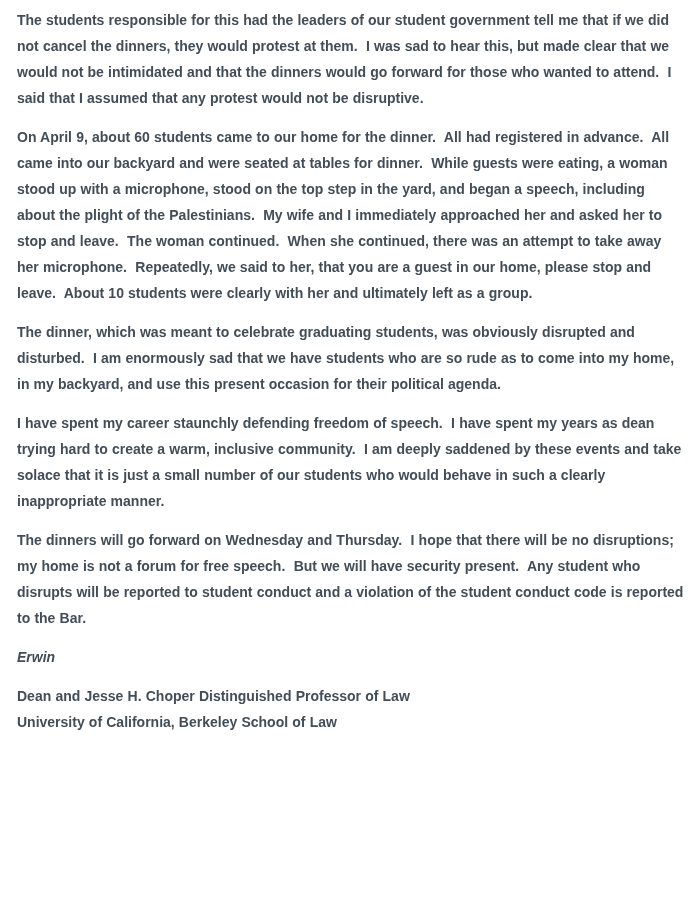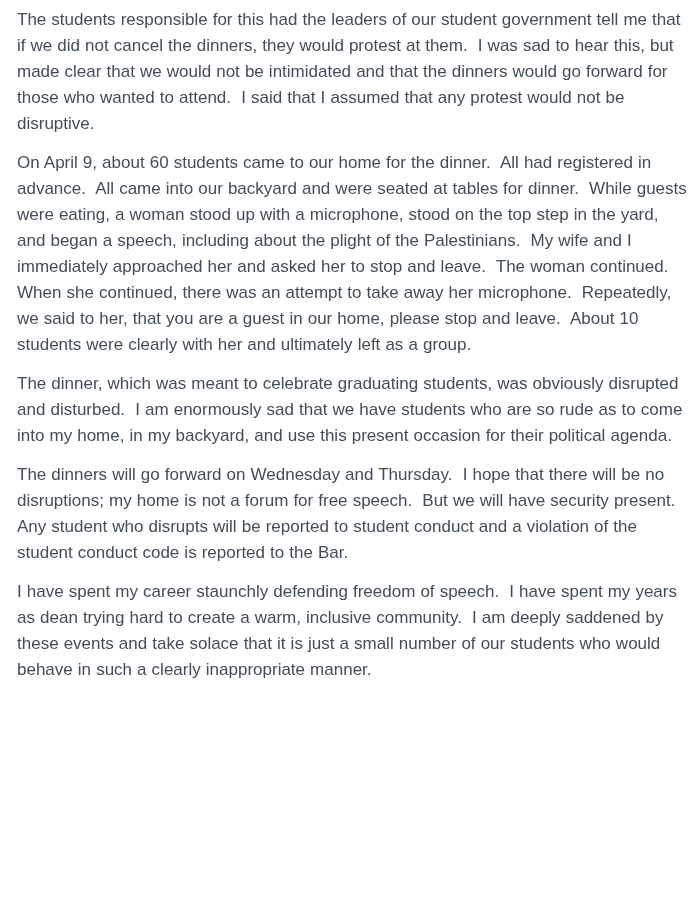--- a/index.html
+++ b/index.html
@@ -13,44 +13,47 @@
     overflow: hidden;
     font-family: "Liberation Sans", "DejaVu Sans", sans-serif;
   }
   .page {
     box-sizing: border-box;
     width: 700px;
     padding: 7px 13px 0 17px;
   }
   .page p {
     margin: 0 0 13px 0;
-    font-size: 17px;
+    font-size: 14px;
     line-height: 26px;
     color: #424d58;
     white-space: pre-wrap;      
     word-spacing: 0.02em;
+    font-weight: bold;
   }
   .signature-name {
     font-style: italic;
   }
   .letter-date {
     margin-top: 31px !important;
   }
 </style>
 </head>
 <body>
 
 <main class="page">
 
   <p>The students responsible for this had the leaders of our student government tell me that if we did not cancel the dinners, they would protest at them.  I was sad to hear this, but made clear that we would not be intimidated and that the dinners would go forward for those who wanted to attend.  I said that I assumed that any protest would not be disruptive.</p>
 
   <p>On April 9, about 60 students came to our home for the dinner.  All had registered in advance.  All came into our backyard and were seated at tables for dinner.  While guests were eating, a woman stood up with a microphone, stood on the top step in the yard, and began a speech, including about the plight of the Palestinians.  My wife and I immediately approached her and asked her to stop and leave.  The woman continued.  When she continued, there was an attempt to take away her microphone.  Repeatedly, we said to her, that you are a guest in our home, please stop and leave.  About 10 students were clearly with her and ultimately left as a group.</p>
 
   <p>The dinner, which was meant to celebrate graduating students, was obviously disrupted and disturbed.  I am enormously sad that we have students who are so rude as to come into my home, in my backyard, and use this present occasion for their political agenda.</p>
 
+  <p>I have spent my career staunchly defending freedom of speech.  I have spent my years as dean trying hard to create a warm, inclusive community.  I am deeply saddened by these events and take solace that it is just a small number of our students who would behave in such a clearly inappropriate manner.</p>
+
   <p>The dinners will go forward on Wednesday and Thursday.  I hope that there will be no disruptions; my home is not a forum for free speech.  But we will have security present.  Any student who disrupts will be reported to student conduct and a violation of the student conduct code is reported to the Bar.</p>
 
-  <p>I have spent my career staunchly defending freedom of speech.  I have spent my years as dean trying hard to create a warm, inclusive community.  I am deeply saddened by these events and take solace that it is just a small number of our students who would behave in such a clearly inappropriate manner.</p>
+  <p class="signature-name">Erwin</p>
 
-
+  <p><span>Dean and Jesse H. Choper Distinguished Professor of Law</span><br><span>University of California, Berkeley School of Law</span></p>
 
 
 </main>
 
 </body></html>

